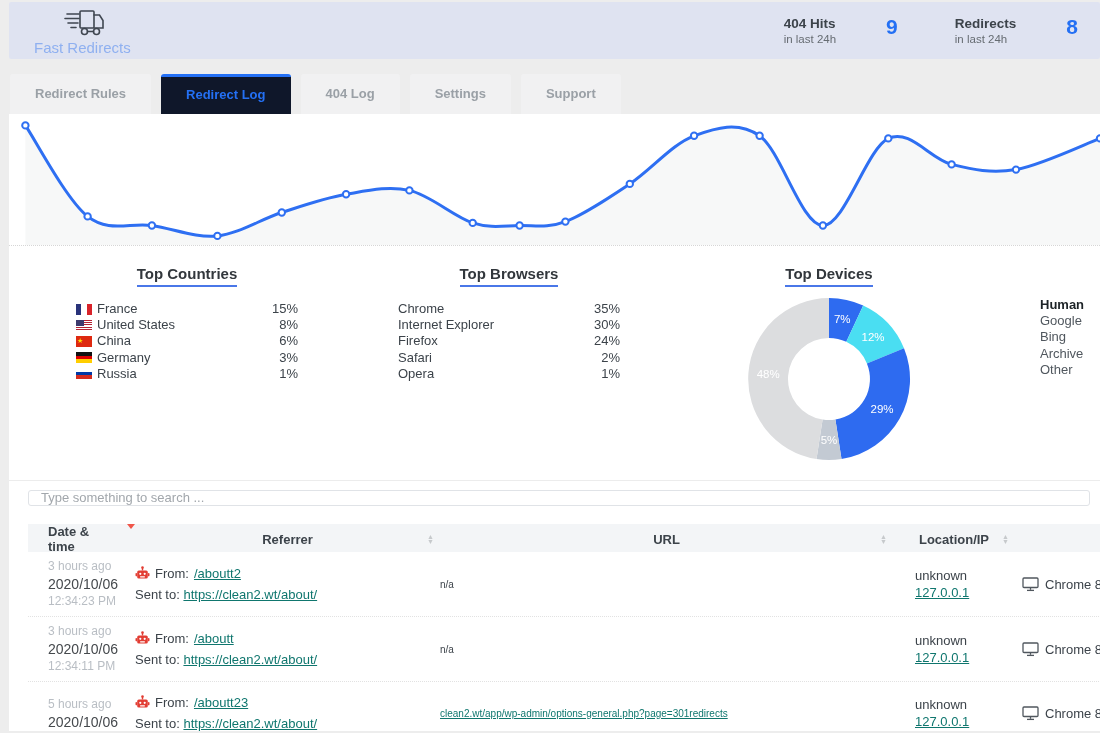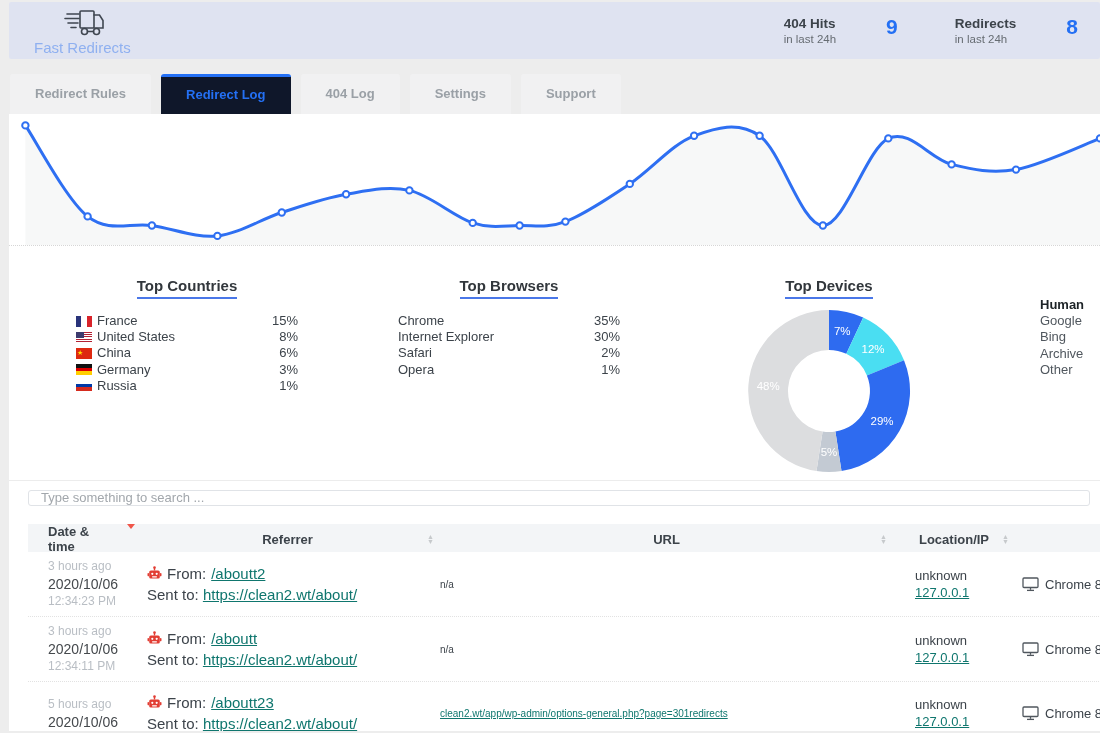--- a/index.html
+++ b/index.html
@@ -26,21 +26,21 @@
   .tab.active{background:#0f172a;color:#2470f4;border-top:3px solid #2470f4;line-height:36px;}
 
   
   .main{background:#fff;height:617px;overflow:hidden;}
   .chart-wrap{height:131px;border-bottom:1px dotted #d6d6d6;}
   .chart-wrap svg{display:block;}
 
   
   .stats-row{display:flex;height:234px;box-sizing:border-box;padding-top:19px;}
   .block{box-sizing:border-box;}
-  .block h3{width:fit-content;margin:12px auto 14px;font-size:15px;font-weight:700;color:#32373c;
+  .block h3{width:fit-content;margin:0 auto 14px;font-size:15px;font-weight:700;color:#32373c;
             padding-bottom:3px;border-bottom:2px solid #4a77e8;}
   .block-countries{width:222px;margin-left:67px;}
   .block-browsers{width:222px;margin-left:100px;}
   .block-devices{margin-left:126px;display:flex;}
   .donut-side{width:166px;}
   .donut-side h3{margin-bottom:0;}
   .plist{list-style:none;margin:0;padding:0;}
   .plist li{display:flex;justify-content:space-between;font-size:13px;line-height:16.2px;color:#3c434a;}
   .plist .lab{display:flex;align-items:center;gap:5px;}
   .flag{width:16px;height:11px;display:inline-block;position:relative;flex:none;}
@@ -70,21 +70,21 @@
   .th.left{text-align:left;padding-left:20px;display:flex;align-items:flex-start;gap:24px;}
   .sorter{position:absolute;right:6px;top:50%;transform:translateY(-50%);display:flex;
           flex-direction:column;line-height:5px;font-size:7px;color:#c6c9cc;cursor:pointer;}
   .sort-desc{width:0;height:0;border-left:4px solid transparent;border-right:4px solid transparent;
           border-top:5px solid #f0564a;display:inline-block;cursor:pointer;}
   .trow{min-height:63px;box-sizing:border-box;border-bottom:1px dotted #e2e2e2;
         align-items:center;padding:6px 0;}
   .cell-date{padding-left:20px;}
   .ago,.time{font-size:12px;color:#b9bec4;line-height:17px;}
   .dateval{font-size:14px;color:#45494d;font-weight:500;line-height:18px;}
-  .cell-url{font-size:15px;color:#3c434a;line-height:21px;margin-left:12px;}
+  .cell-url{font-size:13px;color:#3c434a;line-height:21px;}
   .url-line1{display:flex;align-items:center;gap:5px;}
   a.lnk{color:#0f766e;text-decoration:underline;cursor:pointer;}
   .cell-ref{font-size:10px;color:#3c434a;}
   .cell-loc{padding-left:22px;font-size:13px;color:#3c434a;line-height:17px;}
   .cell-dev{display:flex;gap:6px;align-items:center;font-size:13px;color:#3c434a;
             padding-left:7px;white-space:nowrap;overflow:hidden;}
   .icon{flex:none;display:inline-flex;}
 </style>
 </head>
 <body>
@@ -210,20 +210,26 @@
                 <span class="lab">
                   <span>Chrome</span>
                 </span>
                 <span class="val">35%</span>
               </li>
               <li>
                 <span class="lab">
                   <span>Internet Explorer</span>
                 </span>
                 <span class="val">30%</span>
+              </li>
+              <li>
+                <span class="lab">
+                  <span>Firefox</span>
+                </span>
+                <span class="val">24%</span>
               </li>
               <li>
                 <span class="lab">
                   <span>Safari</span>
                 </span>
                 <span class="val">2%</span>
               </li>
               <li>
                 <span class="lab">
                   <span>Opera</span>

